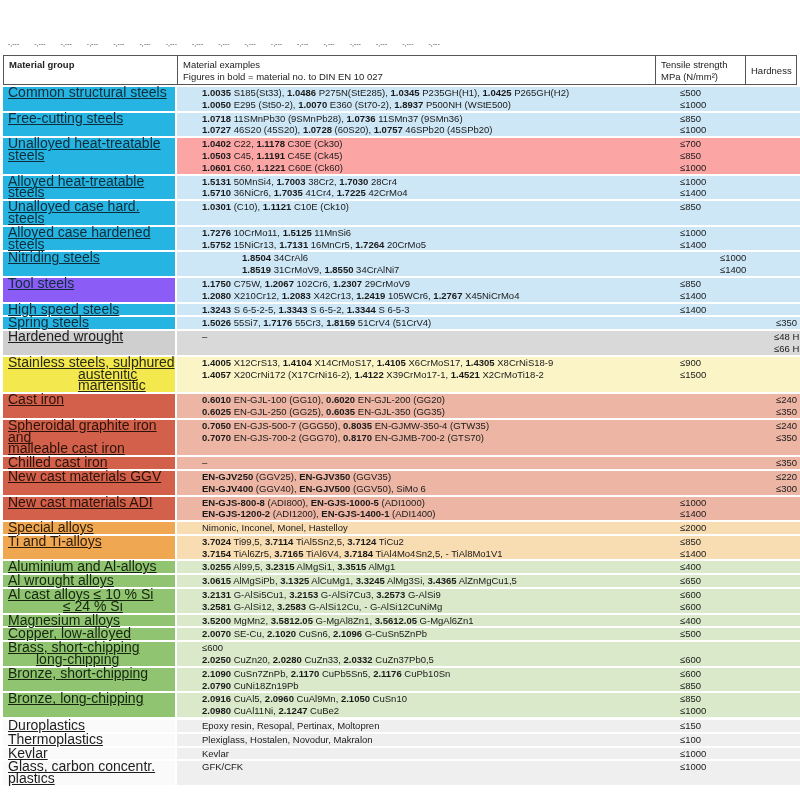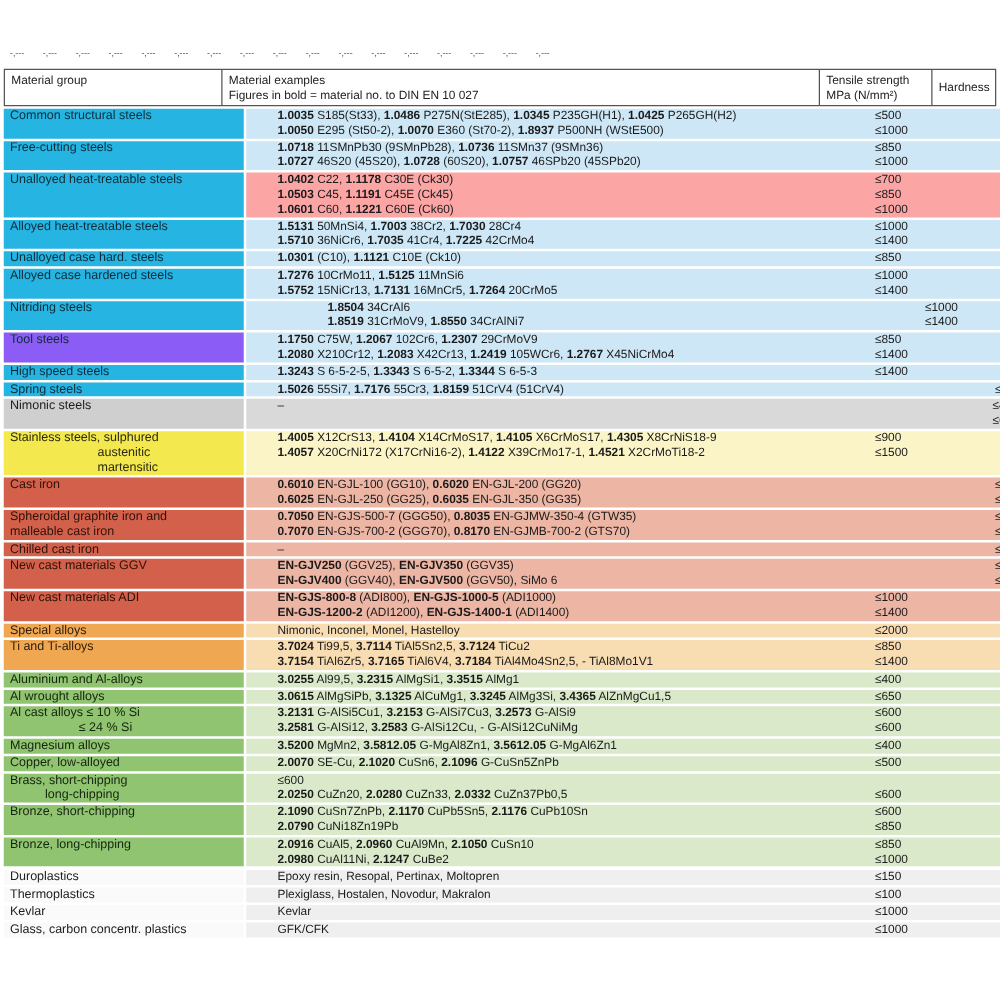--- a/index.html
+++ b/index.html
@@ -6,28 +6,28 @@
   body{width:800px;height:800px;background:#fff;position:relative;overflow:hidden;
        font-family:"Liberation Sans", sans-serif;color:#1a1a1a;}
   .strip{position:absolute;top:40px;left:8px;width:620px;height:8px;overflow:hidden;
          white-space:nowrap;font-size:7px;color:#4a4a4a;}
   .strip span{display:inline-block;margin-right:15px;}
   .tbl{position:absolute;left:3px;top:55px;width:794px;}
   .hdr{display:flex;border-top:1px solid #555;border-bottom:1px solid #555;background:#fff;}
   .hcell{box-sizing:border-box;border-left:1px solid #555;padding:3px 5px 2px 5px;
          font-size:9.5px;line-height:11.5px;color:#222;}
   .hcell:last-child{border-right:1px solid #555;}
-  .hc1{width:174px;}
+  .hc1{width:174px;font-weight:bold;}
   .hc2{width:478px;}
   .hc3{width:90px;}
   .hc4{width:52px;display:flex;align-items:center;}
   .tbody{margin-top:2px;}
   .block{display:flex;margin-bottom:2px;}
-  .gcell{box-sizing:border-box;width:192px;margin-right:2px;padding-left:5px;
-         font-size:10px;line-height:11.8px;color:#13232c;flex:none;}
+  .gcell{box-sizing:border-box;width:172px;margin-right:2px;padding-left:5px;
+         font-size:14px;line-height:11.8px;color:#13232c;flex:none;text-decoration:underline;}
   .bcell{flex:1;}
   .ln{display:flex;font-size:9.5px;line-height:11.8px;margin-left:20px;}
   .ex{box-sizing:border-box;width:478px;flex:none;padding-left:5px;white-space:nowrap;overflow:hidden;}
   .tn{width:90px;flex:none;padding-left:5px;box-sizing:border-box;white-space:nowrap;}
   .hd{width:52px;flex:none;text-align:right;padding-right:4px;box-sizing:border-box;white-space:nowrap;}
   .bd{font-weight:700;}
 </style>
 </head>
 <body>
 
@@ -206,21 +206,21 @@
         <div class="bcell" style="background: rgb(205, 231, 246);">
           <div class="ln">
             <div class="ex"><span class="bd">1.5026</span><span> 55Si7, </span><span class="bd">1.7176</span><span> 55Cr3, </span><span class="bd">1.8159</span><span> 51CrV4 (51CrV4)</span></div>
             <div class="tn"></div>
             <div class="hd">≤350 HB</div>
           </div>
         </div>
       </div>
       <div class="block">
         <div class="gcell" style="background: rgb(207, 207, 207); color: rgb(29, 29, 29);">
-          <div>Nimonic steels</div>
+          <div>Hardened wrought</div>
         </div>
         <div class="bcell" style="background: rgb(217, 217, 217);">
           <div class="ln">
             <div class="ex"><span>–</span></div>
             <div class="tn"></div>
             <div class="hd">≤48 HRC</div>
           </div>
           <div class="ln">
             <div class="ex"></div>
             <div class="tn"></div>

